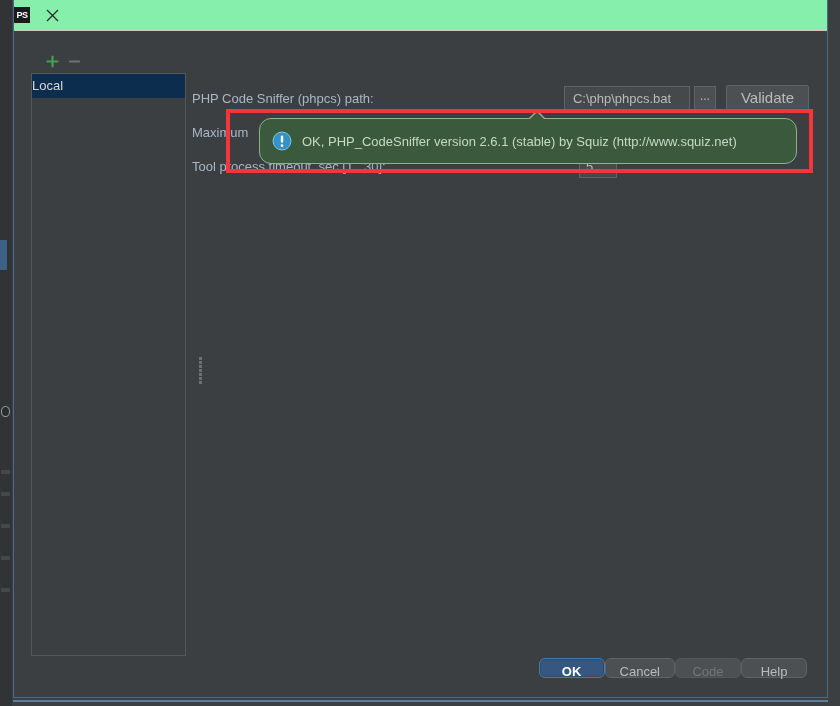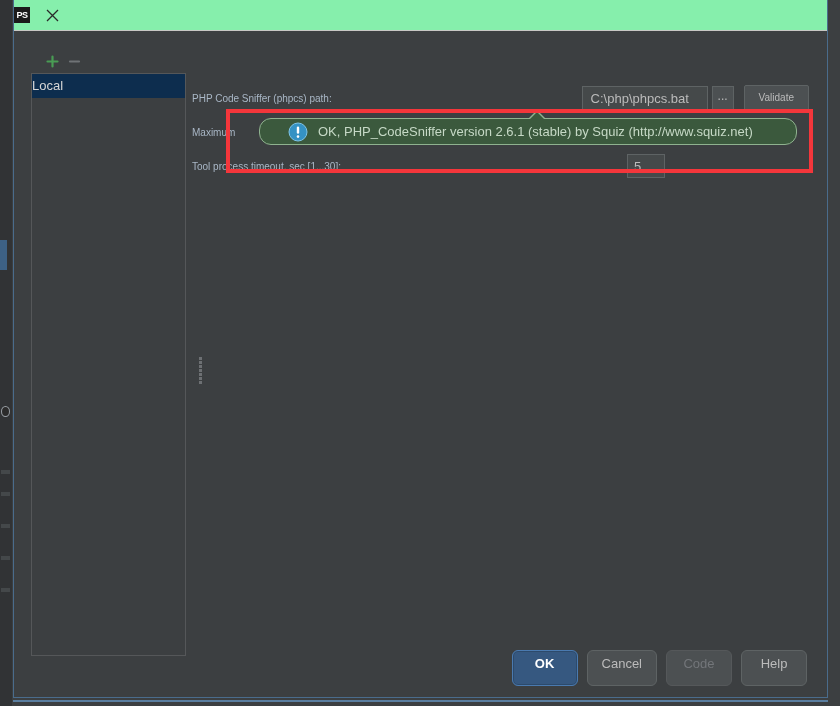--- a/index.html
+++ b/index.html
@@ -187,24 +187,24 @@
   .form-row {
     position: absolute;
     left: 0;
     right: 0;
     height: 26px;
     display: flex;
     align-items: center;
   }
   #row-path   { top: 10px; }
   #row-max    { top: 44px; }
-  #row-timeout{ top: 78px; }
+  #row-timeout{ top: 78px; gap: 48px; }
 
   .form-label {
-    font-size: 10px;
+    font-size: 13px;
     color: #a9b7c6;
     white-space: nowrap;
   }
   .spacer { flex: 1 1 auto; }
 
   .text-field {
     height: 24px;
     box-sizing: border-box;
     background: #45494a;
     border: 1px solid #5e6364;
@@ -229,21 +229,21 @@
   }
   #validate-button {
     height: 26px;
     box-sizing: border-box;
     margin-left: 10px;
     padding: 0 14px;
     background: #4c5052;
     border: 1px solid #5e6364;
     border-radius: 2px;
     color: #bbbbbb;
-    font-size: 10px;
+    font-size: 15px;
     line-height: 24px;
     cursor: pointer;
   }
   #max-field {
     width: 38px;
     border-color: #3f7fbf;
     text-align: left;
   }
   #timeout-field {
     width: 38px;
@@ -261,28 +261,28 @@
     box-sizing: border-box;
     pointer-events: none;
   }
 
   
   #balloon {
     position: absolute;
     left: 245px;
     top: 87px;
     width: 538px;
-    height: 27px;
+    height: 46px;
     box-sizing: border-box;
     background: #3b593d;
     border: 1px solid #8fb28f;
     border-radius: 12px;
     display: flex;
     align-items: center;
-    padding-left: 28px;
+    padding-left: 12px;
   }
   #balloon-arrow {
     position: absolute;
     left: 268px;
     top: -9px;
     width: 0; height: 0;
     border-left: 9px solid transparent;
     border-right: 9px solid transparent;
     border-bottom: 9px solid #8fb28f;
   }
@@ -315,23 +315,22 @@
     bottom: 0;
     height: 58px;
     display: flex;
     align-items: center;
     justify-content: flex-end;
     padding-right: 20px;
     box-sizing: border-box;
   }
   .dlg-btn {
     min-width: 66px;
-    height: 36px;
-    box-sizing: border-box;
-    margin-left: 9px;
+    height: 20px;
+    box-sizing: border-box;
     padding: 0 14px;
     background: #4c5052;
     border: 1px solid #5e6364;
     border-radius: 6px;
     color: #bbbbbb;
     font-size: 13px;
     line-height: 26px;
     text-align: center;
     cursor: pointer;
   }

